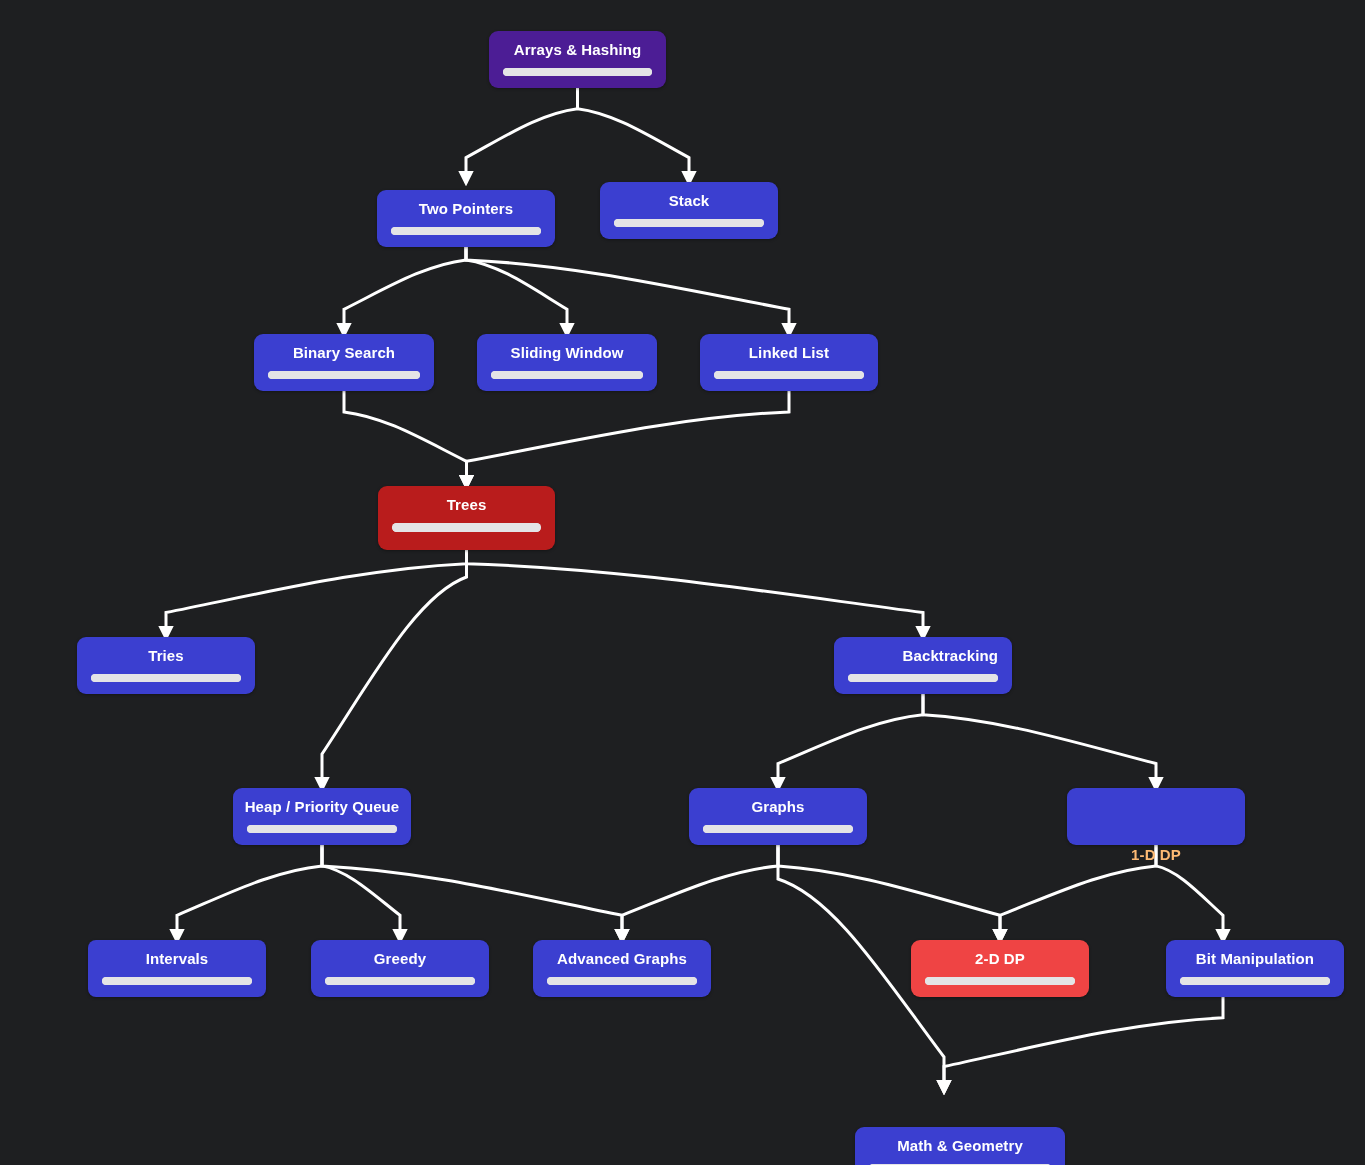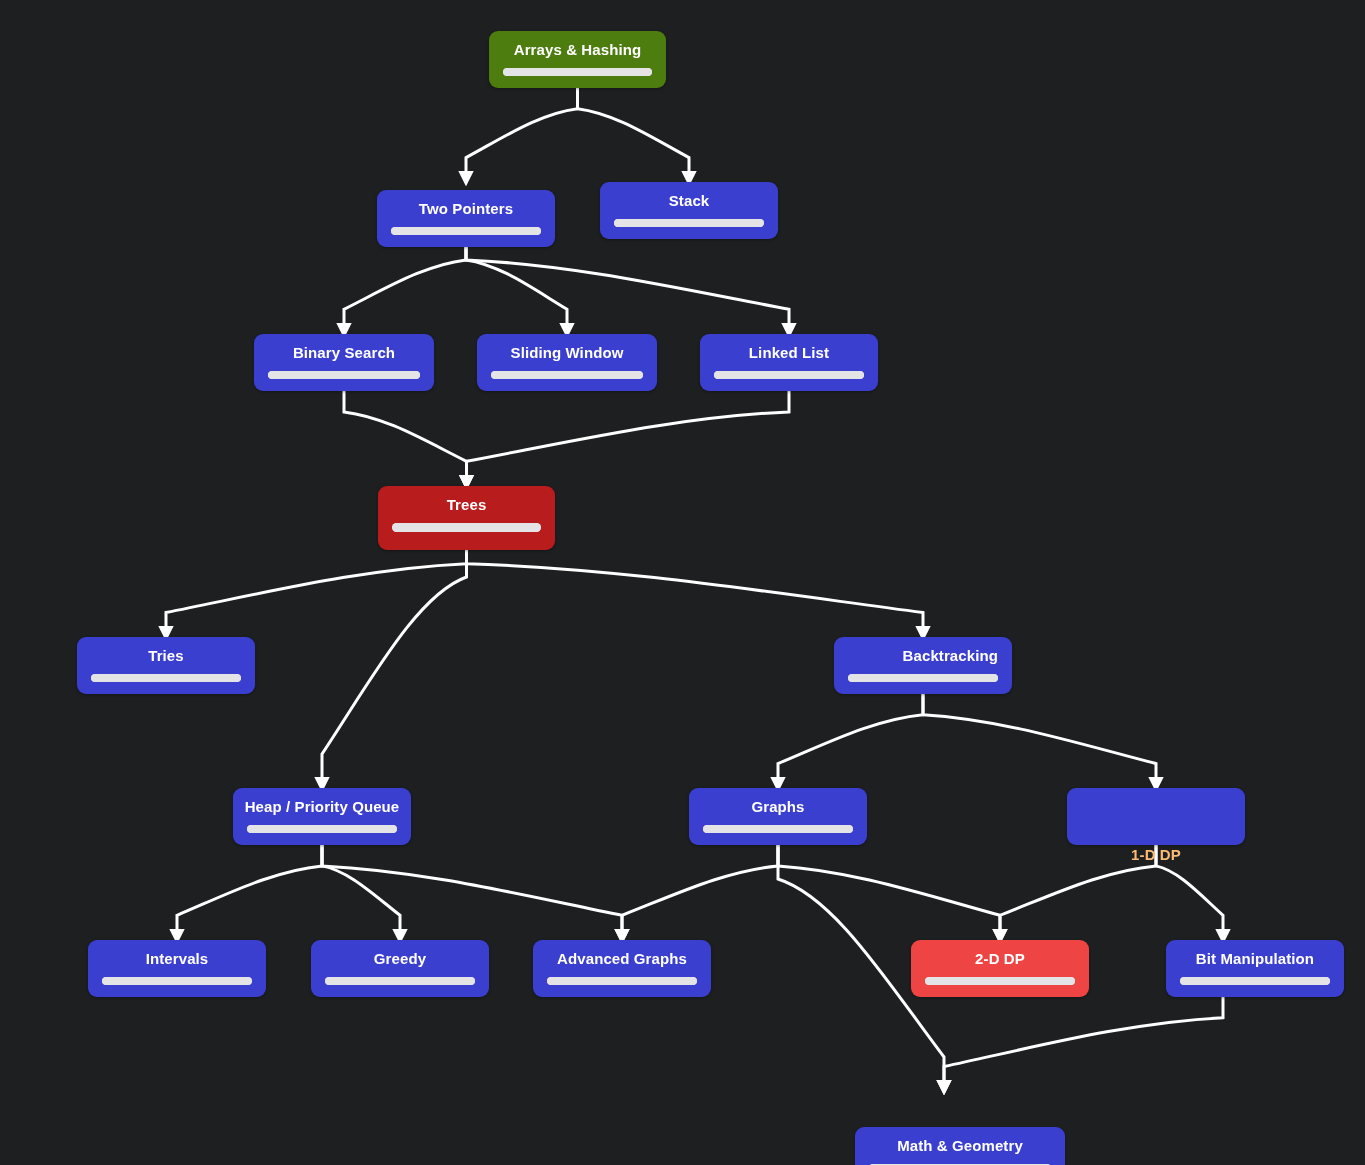--- a/index.html
+++ b/index.html
@@ -86,21 +86,21 @@
       <path d="M 322 845 L 322 865.9 C 348.598 870.8399999999999, 373.402 894.5519999999999, 400 915.3 L 400 940" fill="none" stroke="#ffffff" stroke-width="3" stroke-linecap="round" marker-end="url(#arrow)"></path>
       <path d="M 322 845 L 322 865.9 C 424.3 870.8399999999999, 519.7 894.5519999999999, 622 915.3 L 622 940" fill="none" stroke="#ffffff" stroke-width="3" stroke-linecap="round" marker-end="url(#arrow)"></path>
       <path d="M 778 845 L 778 865.9 C 724.804 870.8399999999999, 675.196 894.5519999999999, 622 915.3 L 622 940" fill="none" stroke="#ffffff" stroke-width="3" stroke-linecap="round" marker-end="url(#arrow)"></path>
       <path d="M 778 845 L 778 865.9 C 853.702 870.8399999999999, 924.298 894.5519999999999, 1000 915.3 L 1000 940" fill="none" stroke="#ffffff" stroke-width="3" stroke-linecap="round" marker-end="url(#arrow)"></path>
       <path d="M 778 845 L 778 879 C 834.606 896.8, 887.394 982.24, 944 1057 L 944 1091" fill="none" stroke="#ffffff" stroke-width="3" stroke-linecap="round" marker-end="url(#arrow)"></path>
       <path d="M 1156 845 L 1156 865.9 C 1102.804 870.8399999999999, 1053.196 894.5519999999999, 1000 915.3 L 1000 940" fill="none" stroke="#ffffff" stroke-width="3" stroke-linecap="round" marker-end="url(#arrow)"></path>
       <path d="M 1156 845 L 1156 865.9 C 1178.847 870.8399999999999, 1200.153 894.5519999999999, 1223 915.3 L 1223 940" fill="none" stroke="#ffffff" stroke-width="3" stroke-linecap="round" marker-end="url(#arrow)"></path>
       <path d="M 1223 997 L 1223 1017.68 C 1127.861 1022.568, 1039.139 1046.0303999999999, 944 1066.56 L 944 1091" fill="none" stroke="#ffffff" stroke-width="3" stroke-linecap="round" marker-end="url(#arrow)"></path>
     </svg>
   <div id="node-layer">
-      <div class="node" style="left: 489px; top: 31px; width: 177px; height: 57px; background: #4d7c0f;">
+      <div class="node" style="left: 489px; top: 31px; width: 177px; height: 57px; background: #4c1d95;">
         <div class="node-label" style="color: rgb(255, 255, 255);">Arrays &amp; Hashing</div>
         <div class="node-progress-track">
           <div class="node-progress-fill" style="width: 100%; background: rgb(228, 228, 230);"></div>
         </div>
       </div>
       <div class="node" style="left: 377px; top: 190px; width: 178px; height: 57px; background: rgb(59, 63, 208);">
         <div class="node-label" style="color: rgb(255, 255, 255);">Two Pointers</div>
         <div class="node-progress-track">
           <div class="node-progress-fill" style="width: 100%; background: rgb(228, 228, 230);"></div>
         </div>
@@ -158,21 +158,21 @@
         <div class="node-progress-track">
           <div class="node-progress-fill" style="width: 100%; background: rgb(228, 228, 230);"></div>
         </div>
       </div>
       <div class="node" style="left: 1067px; top: 788px; width: 178px; height: 57px; background: rgb(59, 63, 208);">
         <div class="node-label" style="color: #fdba74; margin-top: 48px;">1-D DP</div>
         <div class="node-progress-track">
           <div class="node-progress-fill" style="width: 100%; background: rgb(228, 228, 230);"></div>
         </div>
       </div>
-      <div class="node" style="left: 88px; top: 940px; width: 178px; height: 57px; background: rgb(59, 63, 208);">
+      <div class="node" style="left: 88px; top: 940px; width: 178px; height: 57px; background: rgb(59, 63, 208); border-radius: 8px;">
         <div class="node-label" style="color: rgb(255, 255, 255);">Intervals</div>
         <div class="node-progress-track">
           <div class="node-progress-fill" style="width: 100%; background: rgb(228, 228, 230);"></div>
         </div>
       </div>
       <div class="node" style="left: 311px; top: 940px; width: 178px; height: 57px; background: rgb(59, 63, 208);">
         <div class="node-label" style="color: rgb(255, 255, 255);">Greedy</div>
         <div class="node-progress-track">
           <div class="node-progress-fill" style="width: 100%; background: rgb(228, 228, 230);"></div>
         </div>

